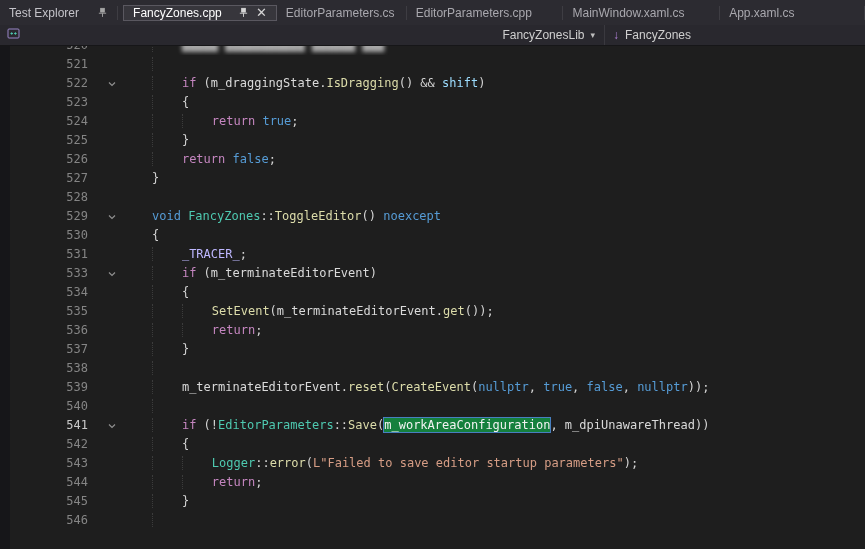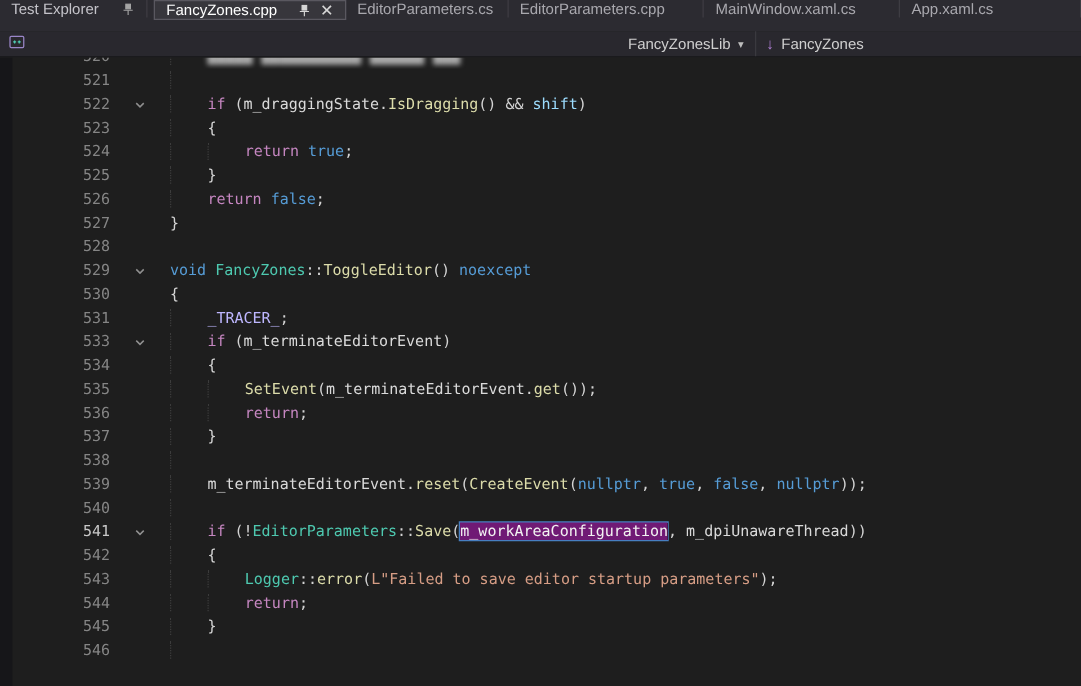--- a/index.html
+++ b/index.html
@@ -1,20 +1,20 @@
 <!DOCTYPE html>
 <html><head>
 <meta charset="utf-8">
 <style>
   * { margin:0; padding:0; box-sizing:border-box; }
   html,body { width:865px; height:549px; overflow:hidden; background:#1e1e1e;
               font-family:"Liberation Sans", sans-serif; }
 
   
-  .tabstrip { display:flex; height:25px; background:#2c2b31; align-items:flex-start; }
+  .tabstrip { display:flex; height:25px; background:#2c2b31; align-items:center; }
   .tooltab { width:119px; display:flex; align-items:center; padding:0 9px;
              color:#c4c3c9; font-size:12px; border-right:1px solid #3e3d43; }
   .tooltab .lbl { flex:1; white-space:nowrap; }
   .tab { display:flex; align-items:center; padding:0 9px; font-size:12px;
          color:#a9a8ae; border-right:1px solid #3e3d43; white-space:nowrap; }
   .tab .lbl { flex:1; text-align:left; }
   .tab.active { background:#37363c; border:1px solid #5a5860; color:#ffffff;
                 margin-left:5px; display:flex; gap:7px; }
   .w1{width:155px}.w2{width:131px}.w3{width:158px}.w4{width:146px}.w5{width:158px}
   .pin svg { display:block; }
@@ -35,33 +35,33 @@
             font-family:"DejaVu Sans Mono", monospace; font-size:12px; }
   .leftstrip { position:absolute; left:0; top:0; width:10px; height:100%; background:#161619; }
   .lines { position:absolute; left:10px; top:0; right:0; }
   .row { display:flex; height:19px; line-height:19px; }
   .row.clipped { height:9px; overflow:hidden; }
   .row.clipped > * { margin-top:-10px; }
   .gl { width:40px; flex:none; }
   .ln { width:38px; flex:none; text-align:right; color:#858585; }
   .ln.cur { color:#c8c8c8; }
   .fold { width:48px; flex:none; display:flex; align-items:center; justify-content:center; }
-  .code { flex:1; white-space:pre; color:#d4d4d4; }
+  .code { flex:1; white-space:pre; color:#d4d4d4;margin-left:16px; }
 
   .t-g   { border-left:1px dotted #3c3c3c; }
   .t-c   { color:#c586c0; }
   .t-k   { color:#569cd6; }
   .t-t   { color:#4ec9b0; }
   .t-f   { color:#dcdcaa; }
   .t-v   { color:#9cdcfe; }
   .t-m   { color:#dadada; }
   .t-mac { color:#beb7ff; }
   .t-s   { color:#d69d85; }
   .t-p   { color:#d4d4d4; }
-  .t-sel { background:#701a75; color:#f2f2f2; box-shadow:0 0 0 1px #477fc0; }
+  .t-sel { background:#15803d; color:#f2f2f2; box-shadow:0 0 0 1px #477fc0; }
   .t-blur{ color:#a8a8a8; filter:blur(2.3px); }
 </style>
 </head>
 <body>
 
 <div class="tabstrip">
   <div class="tooltab">
     <span class="lbl">Test Explorer</span>
     <span class="pin">
       <svg width="11" height="11" viewBox="0 0 12 12">

